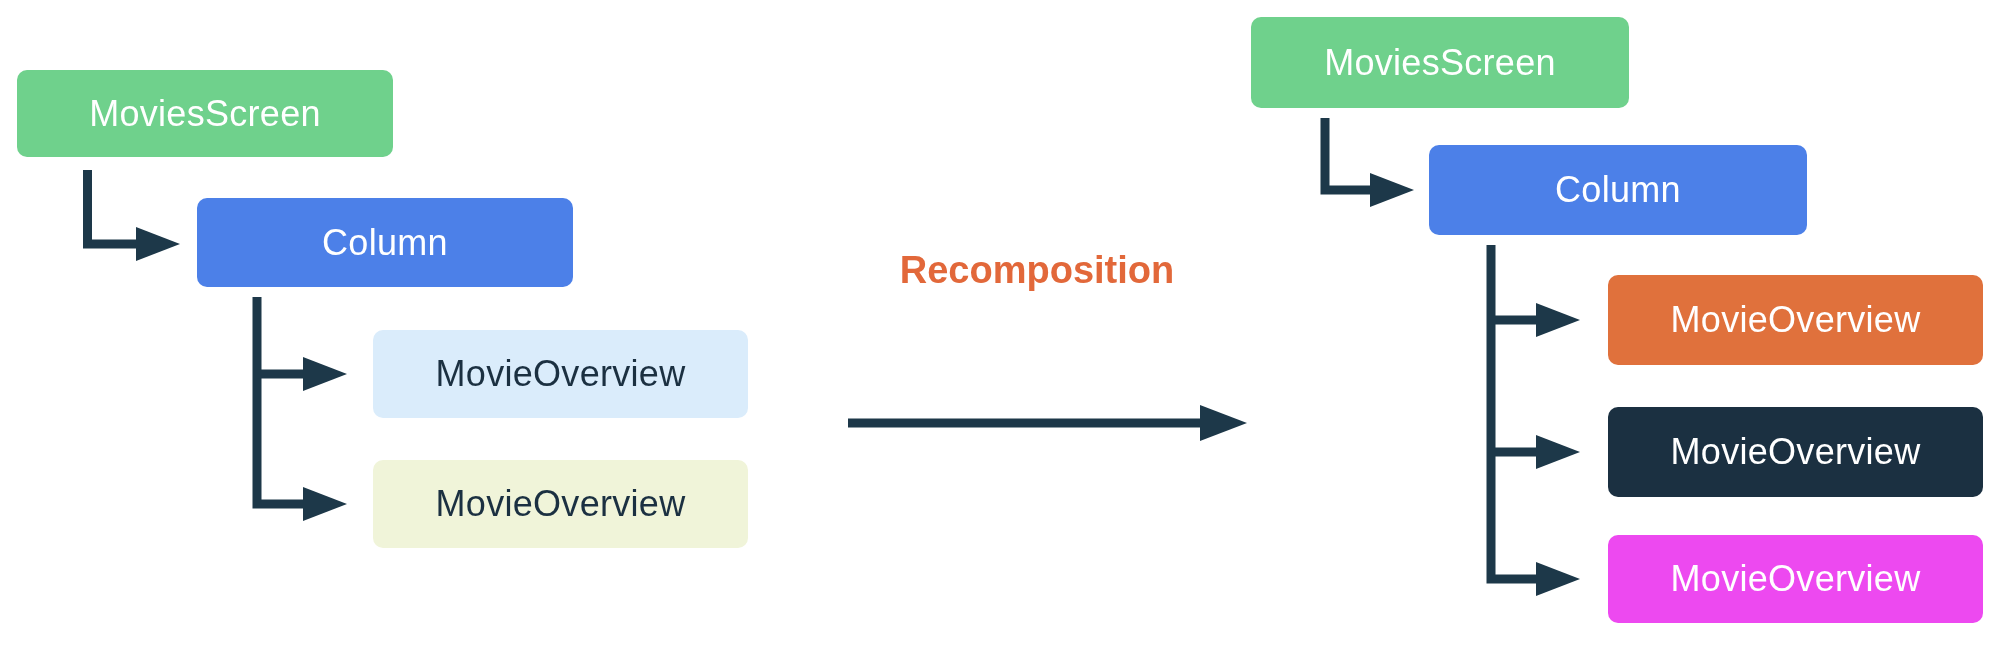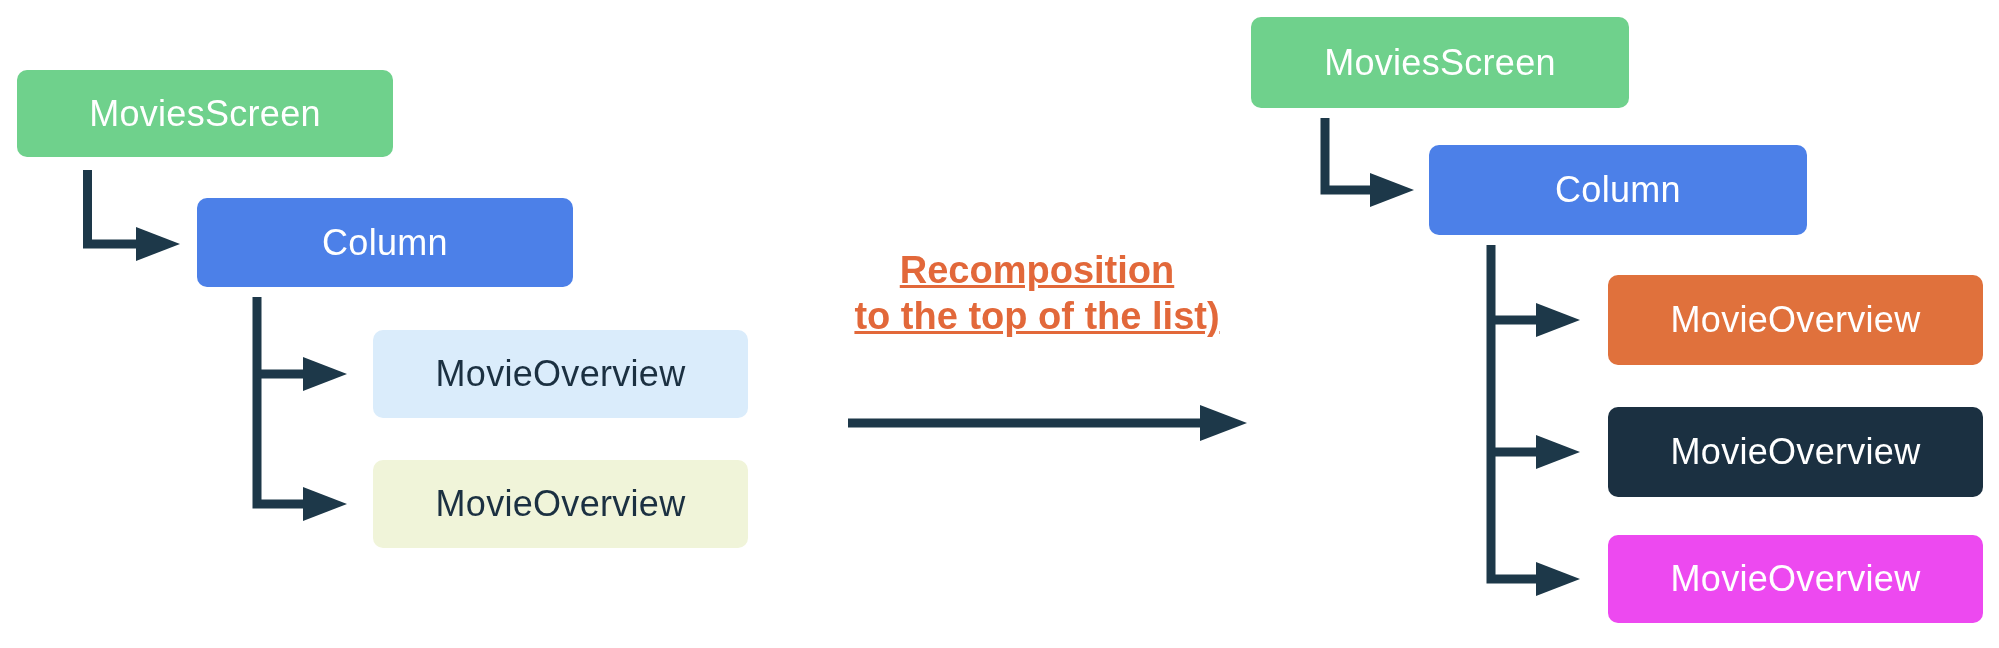--- a/index.html
+++ b/index.html
@@ -31,21 +31,20 @@
   .r-child2 { left:1608px; top:407px; width:375px; height:90px; background:#1B3041; color:#ffffff; }
   .r-child3 { left:1608px; top:535px; width:375px; height:88px; background:#ED49F0; color:#ffffff; }
   
   .caption {
     position:absolute;
     left:837px; top:247px; width:400px;
     text-align:center;
     font-size:38px; font-weight:bold;
     line-height:46px;
     color:#E2683A;
-    text-decoration:underline;
   }
   
   .connectors {
     position:absolute; left:0; top:0; width:1999px; height:648px;
     pointer-events:none;
   }
   .connectors path {
     fill:none;
     stroke:#1D3849;
     stroke-width:9;
@@ -89,16 +88,15 @@
   <div class="node l-child2">MovieOverview</div>
 
   <div class="node r-root">MoviesScreen</div>
   <div class="node r-column">Column</div>
   <div class="node r-child1">MovieOverview</div>
   <div class="node r-child2">MovieOverview</div>
   <div class="node r-child3">MovieOverview</div>
 
   <div class="caption">
     <div>Recomposition</div>
-    <div>to the top of the list)</div>
   </div>
 
 </div>
 
 </body></html>

